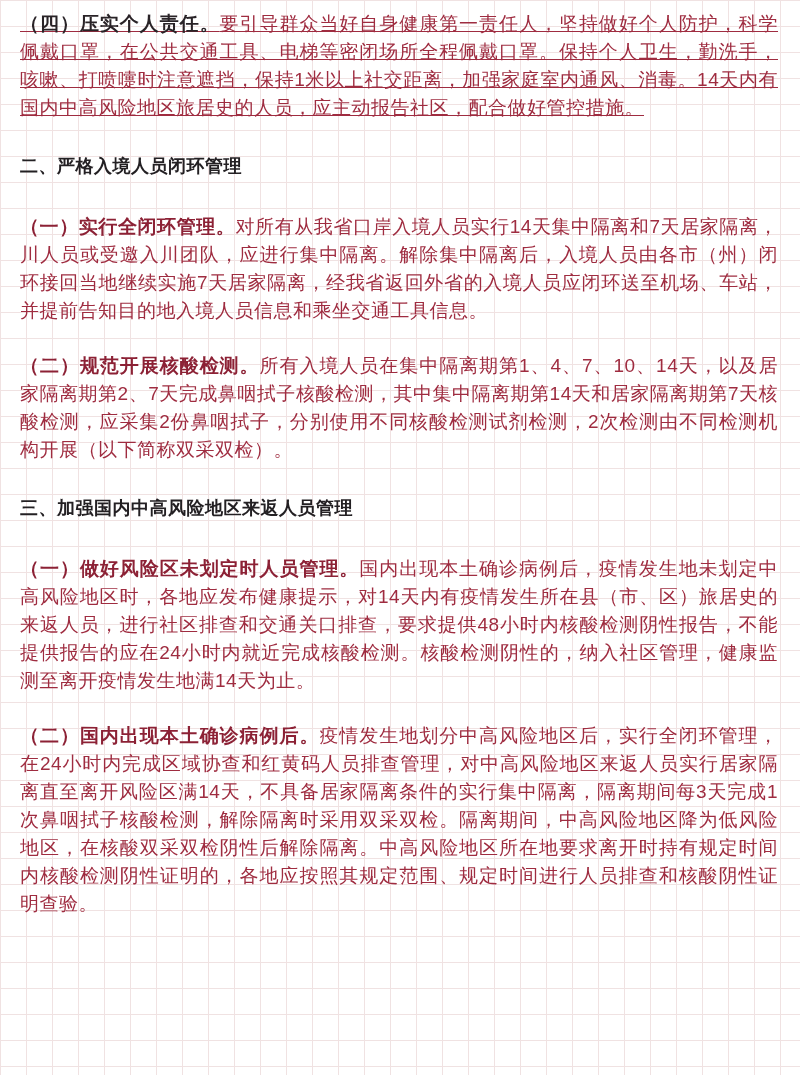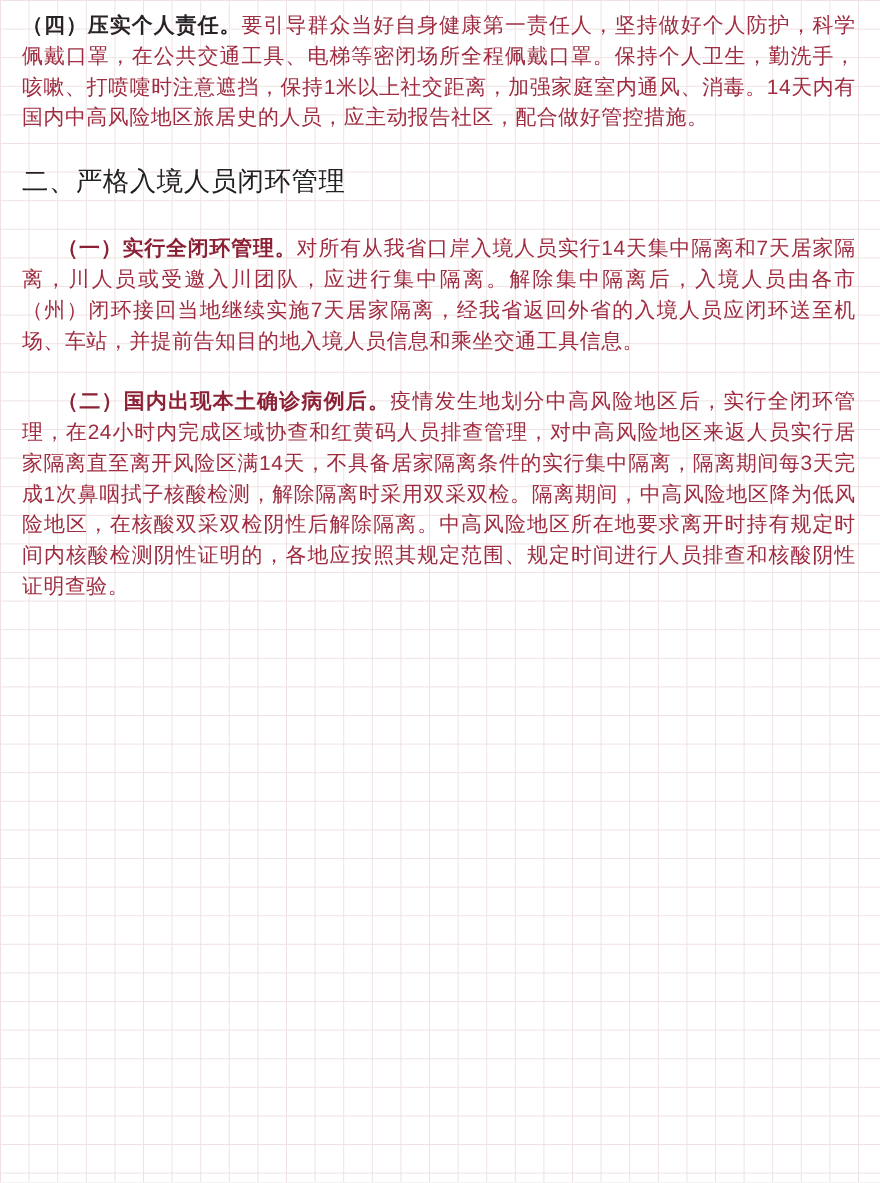--- a/index.html
+++ b/index.html
@@ -26,37 +26,40 @@
     font-family:"Liberation Sans","DejaVu Sans",sans-serif;
   }
   .para{
     font-size:19px;
     line-height:28px;
     letter-spacing:0.5px;
     text-align:justify;
     color:var(--body-color);
     margin:27px 0;
   }
-  .para:first-child{margin-top:4px;}
+  .para:first-child{margin-top:4px;text-decoration:underline;}
   .lead{font-weight:700;}
-  .lead-red{color:var(--lead-red);margin-left:32px;}
+  .lead-red{color:var(--lead-red);}
   .lead-dark{color:var(--lead-dark);}
   .sec-heading{
-    font-size:24px;
+    font-size:18px;
     line-height:28px;
     letter-spacing:0.5px;
-    font-weight:400;
+    font-weight:700;
     color:var(--heading);
     margin:30px 0 33px 0;
   }
   .body-text{color:var(--body-color);}
 </style>
 </head>
 <body>
 
 <div class="page">
   <main>
       <p class="para"><span class="lead lead-dark">（四）压实个人责任。</span><span class="body-text">要引导群众当好自身健康第一责任人，坚持做好个人防护，科学佩戴口罩，在公共交通工具、电梯等密闭场所全程佩戴口罩。保持个人卫生，勤洗手，咳嗽、打喷嚏时注意遮挡，保持1米以上社交距离，加强家庭室内通风、消毒。14天内有国内中高风险地区旅居史的人员，应主动报告社区，配合做好管控措施。</span></p>
       <h2 class="sec-heading">二、严格入境人员闭环管理</h2>
       <p class="para"><span class="lead lead-red">（一）实行全闭环管理。</span><span class="body-text">对所有从我省口岸入境人员实行14天集中隔离和7天居家隔离，川人员或受邀入川团队，应进行集中隔离。解除集中隔离后，入境人员由各市（州）闭环接回当地继续实施7天居家隔离，经我省返回外省的入境人员应闭环送至机场、车站，并提前告知目的地入境人员信息和乘坐交通工具信息。</span></p>
+      <p class="para"><span class="lead lead-red">（二）规范开展核酸检测。</span><span class="body-text">所有入境人员在集中隔离期第1、4、7、10、14天，以及居家隔离期第2、7天完成鼻咽拭子核酸检测，其中集中隔离期第14天和居家隔离期第7天核酸检测，应采集2份鼻咽拭子，分别使用不同核酸检测试剂检测，2次检测由不同检测机构开展（以下简称双采双检）。</span></p>
+      <h2 class="sec-heading">三、加强国内中高风险地区来返人员管理</h2>
+      <p class="para"><span class="lead lead-red">（一）做好风险区未划定时人员管理。</span><span class="body-text">国内出现本土确诊病例后，疫情发生地未划定中高风险地区时，各地应发布健康提示，对14天内有疫情发生所在县（市、区）旅居史的来返人员，进行社区排查和交通关口排查，要求提供48小时内核酸检测阴性报告，不能提供报告的应在24小时内就近完成核酸检测。核酸检测阴性的，纳入社区管理，健康监测至离开疫情发生地满14天为止。</span></p>
       <p class="para"><span class="lead lead-red">（二）国内出现本土确诊病例后。</span><span class="body-text">疫情发生地划分中高风险地区后，实行全闭环管理，在24小时内完成区域协查和红黄码人员排查管理，对中高风险地区来返人员实行居家隔离直至离开风险区满14天，不具备居家隔离条件的实行集中隔离，隔离期间每3天完成1次鼻咽拭子核酸检测，解除隔离时采用双采双检。隔离期间，中高风险地区降为低风险地区，在核酸双采双检阴性后解除隔离。中高风险地区所在地要求离开时持有规定时间内核酸检测阴性证明的，各地应按照其规定范围、规定时间进行人员排查和核酸阴性证明查验。</span></p>
     </main>
 </div>
 
 </body></html>

